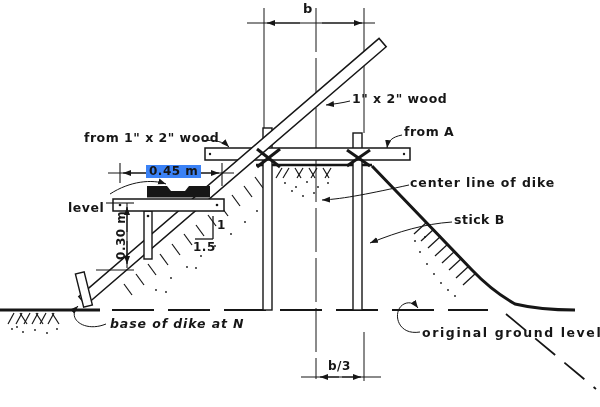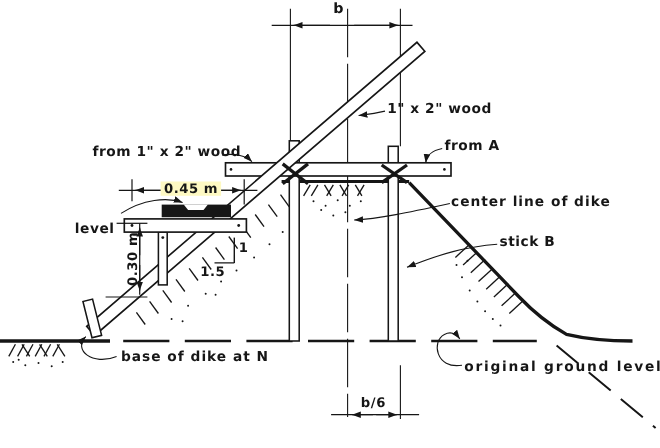--- a/index.html
+++ b/index.html
@@ -2,21 +2,21 @@
 <html><head>
 <meta charset="utf-8">
 <style>
   html,body{margin:0;padding:0;background:#fff;}
   #fig{position:relative;width:600px;height:407px;background:#ffffff;overflow:hidden;
        font-family:"DejaVu Sans","Liberation Sans",sans-serif;color:#161616;}
   #fig svg{position:absolute;left:0;top:0;}
   .lbl{position:absolute;font-size:12.5px;font-weight:bold;letter-spacing:0.5px;
        white-space:nowrap;color:#161616;line-height:1.05;}
   .dim{font-size:12px;}
-  .bg{background:#fef9c3;padding:0 3px;}
+  .bg{background:#3b82f6;padding:0 3px;}
   .rot{transform:rotate(-90deg);transform-origin:center center;width:60px;text-align:center;}
   .sp{letter-spacing:1.6px;}
   .sp2{letter-spacing:0.9px;}
 </style>
 </head>
 <body>
 
 <div id="fig">
 <svg width="600" height="407" viewBox="0 0 600 407">
   <defs>
@@ -218,17 +218,17 @@
   <div class="lbl" style="left:303px;top:2px;font-size:13px;">b</div>
   <div class="lbl" style="left:352px;top:92px;">1" x 2" wood</div>
   <div class="lbl" style="left:404px;top:125px;">from A</div>
   <div class="lbl" style="left:84px;top:131px;">from 1" x 2" wood</div>
   <div class="lbl dim bg" style="left:146px;top:165px;">0.45 m</div>
   <div class="lbl" style="left:68px;top:201px;">level</div>
   <div class="lbl dim rot" style="left:91px;top:229px;">0.30 m</div>
   <div class="lbl sp2" style="left:410px;top:176px;">center line of dike</div>
   <div class="lbl" style="left:454px;top:213px;text-align:right;">stick B</div>
   <div class="lbl dim" style="left:217px;top:219px;">1</div>
-  <div class="lbl dim" style="left:182px;top:241px;text-align:right;">1.5</div>
-  <div class="lbl sp2" style="left:110px;top:317px;">base of dike at N</div>
+  <div class="lbl dim" style="left:193px;top:241px;text-align:right;">1.5</div>
+  <div class="lbl sp2" style="left:110px;top:317px;font-style:italic;">base of dike at N</div>
   <div class="lbl sp" style="left:422px;top:326px;">original ground level</div>
-  <div class="lbl dim" style="left:328px;top:360px;">b/6</div>
+  <div class="lbl dim" style="left:328px;top:360px;">b/3</div>
 </div>
 
 </body></html>

